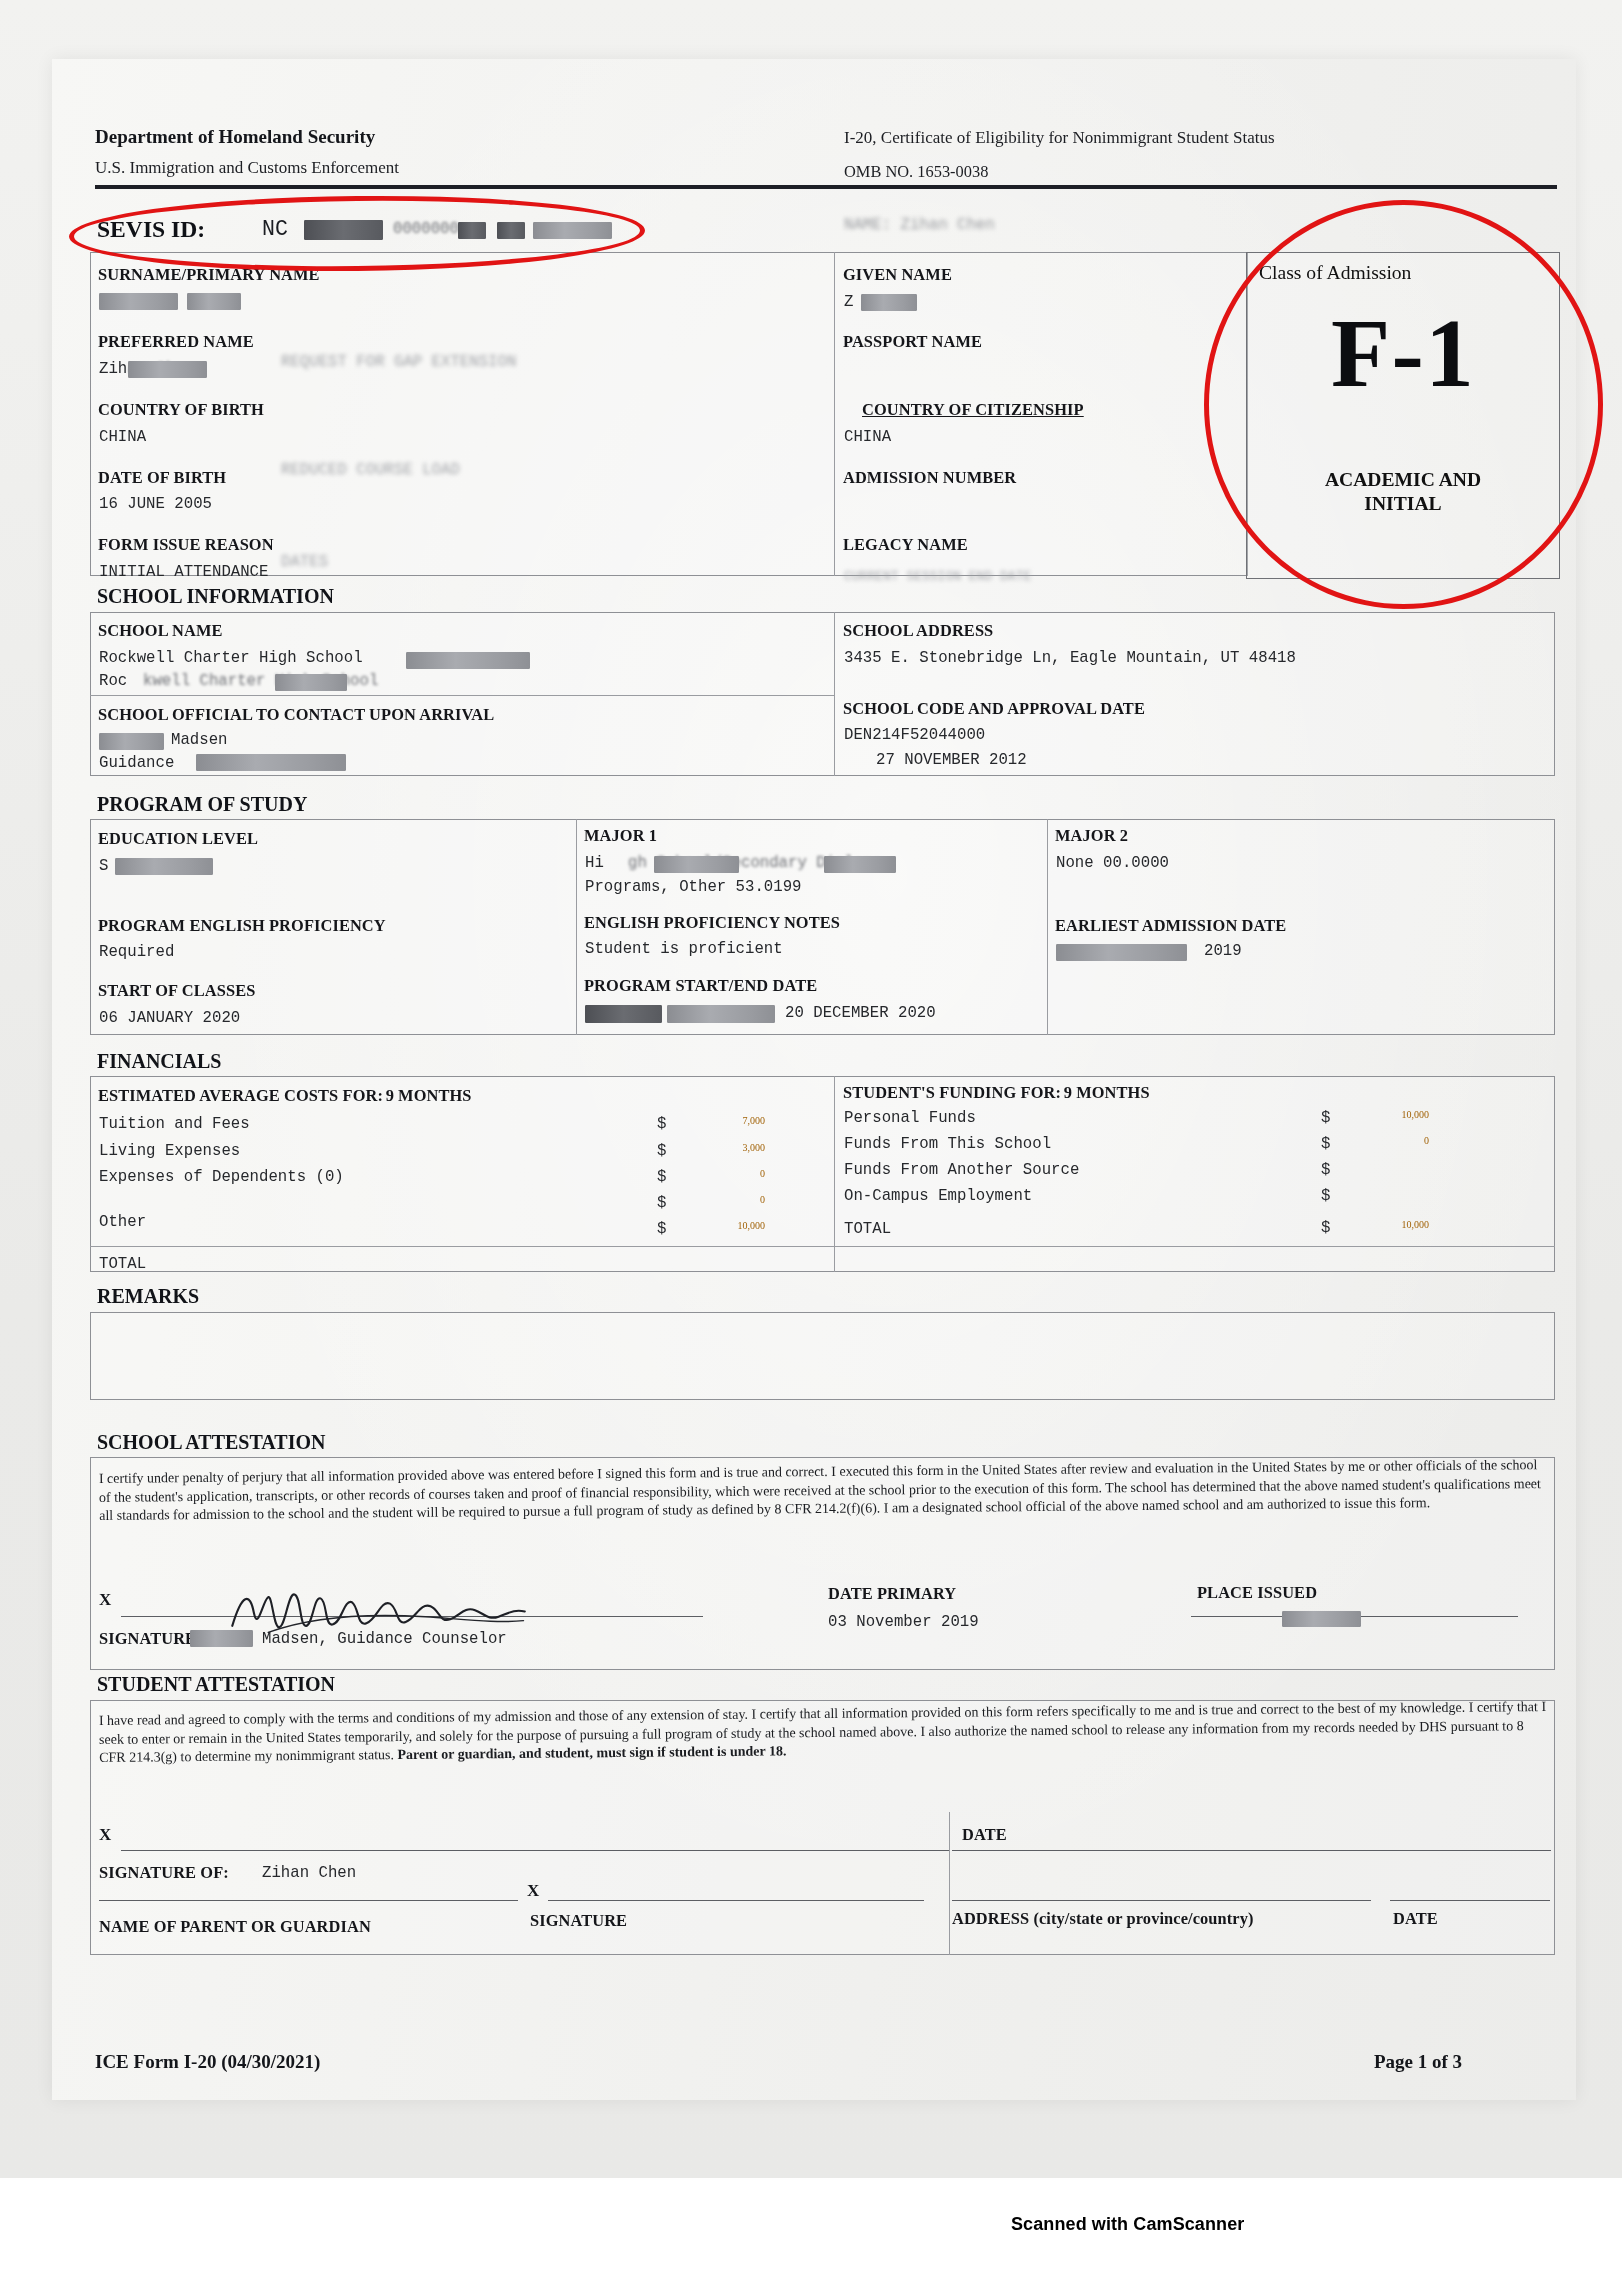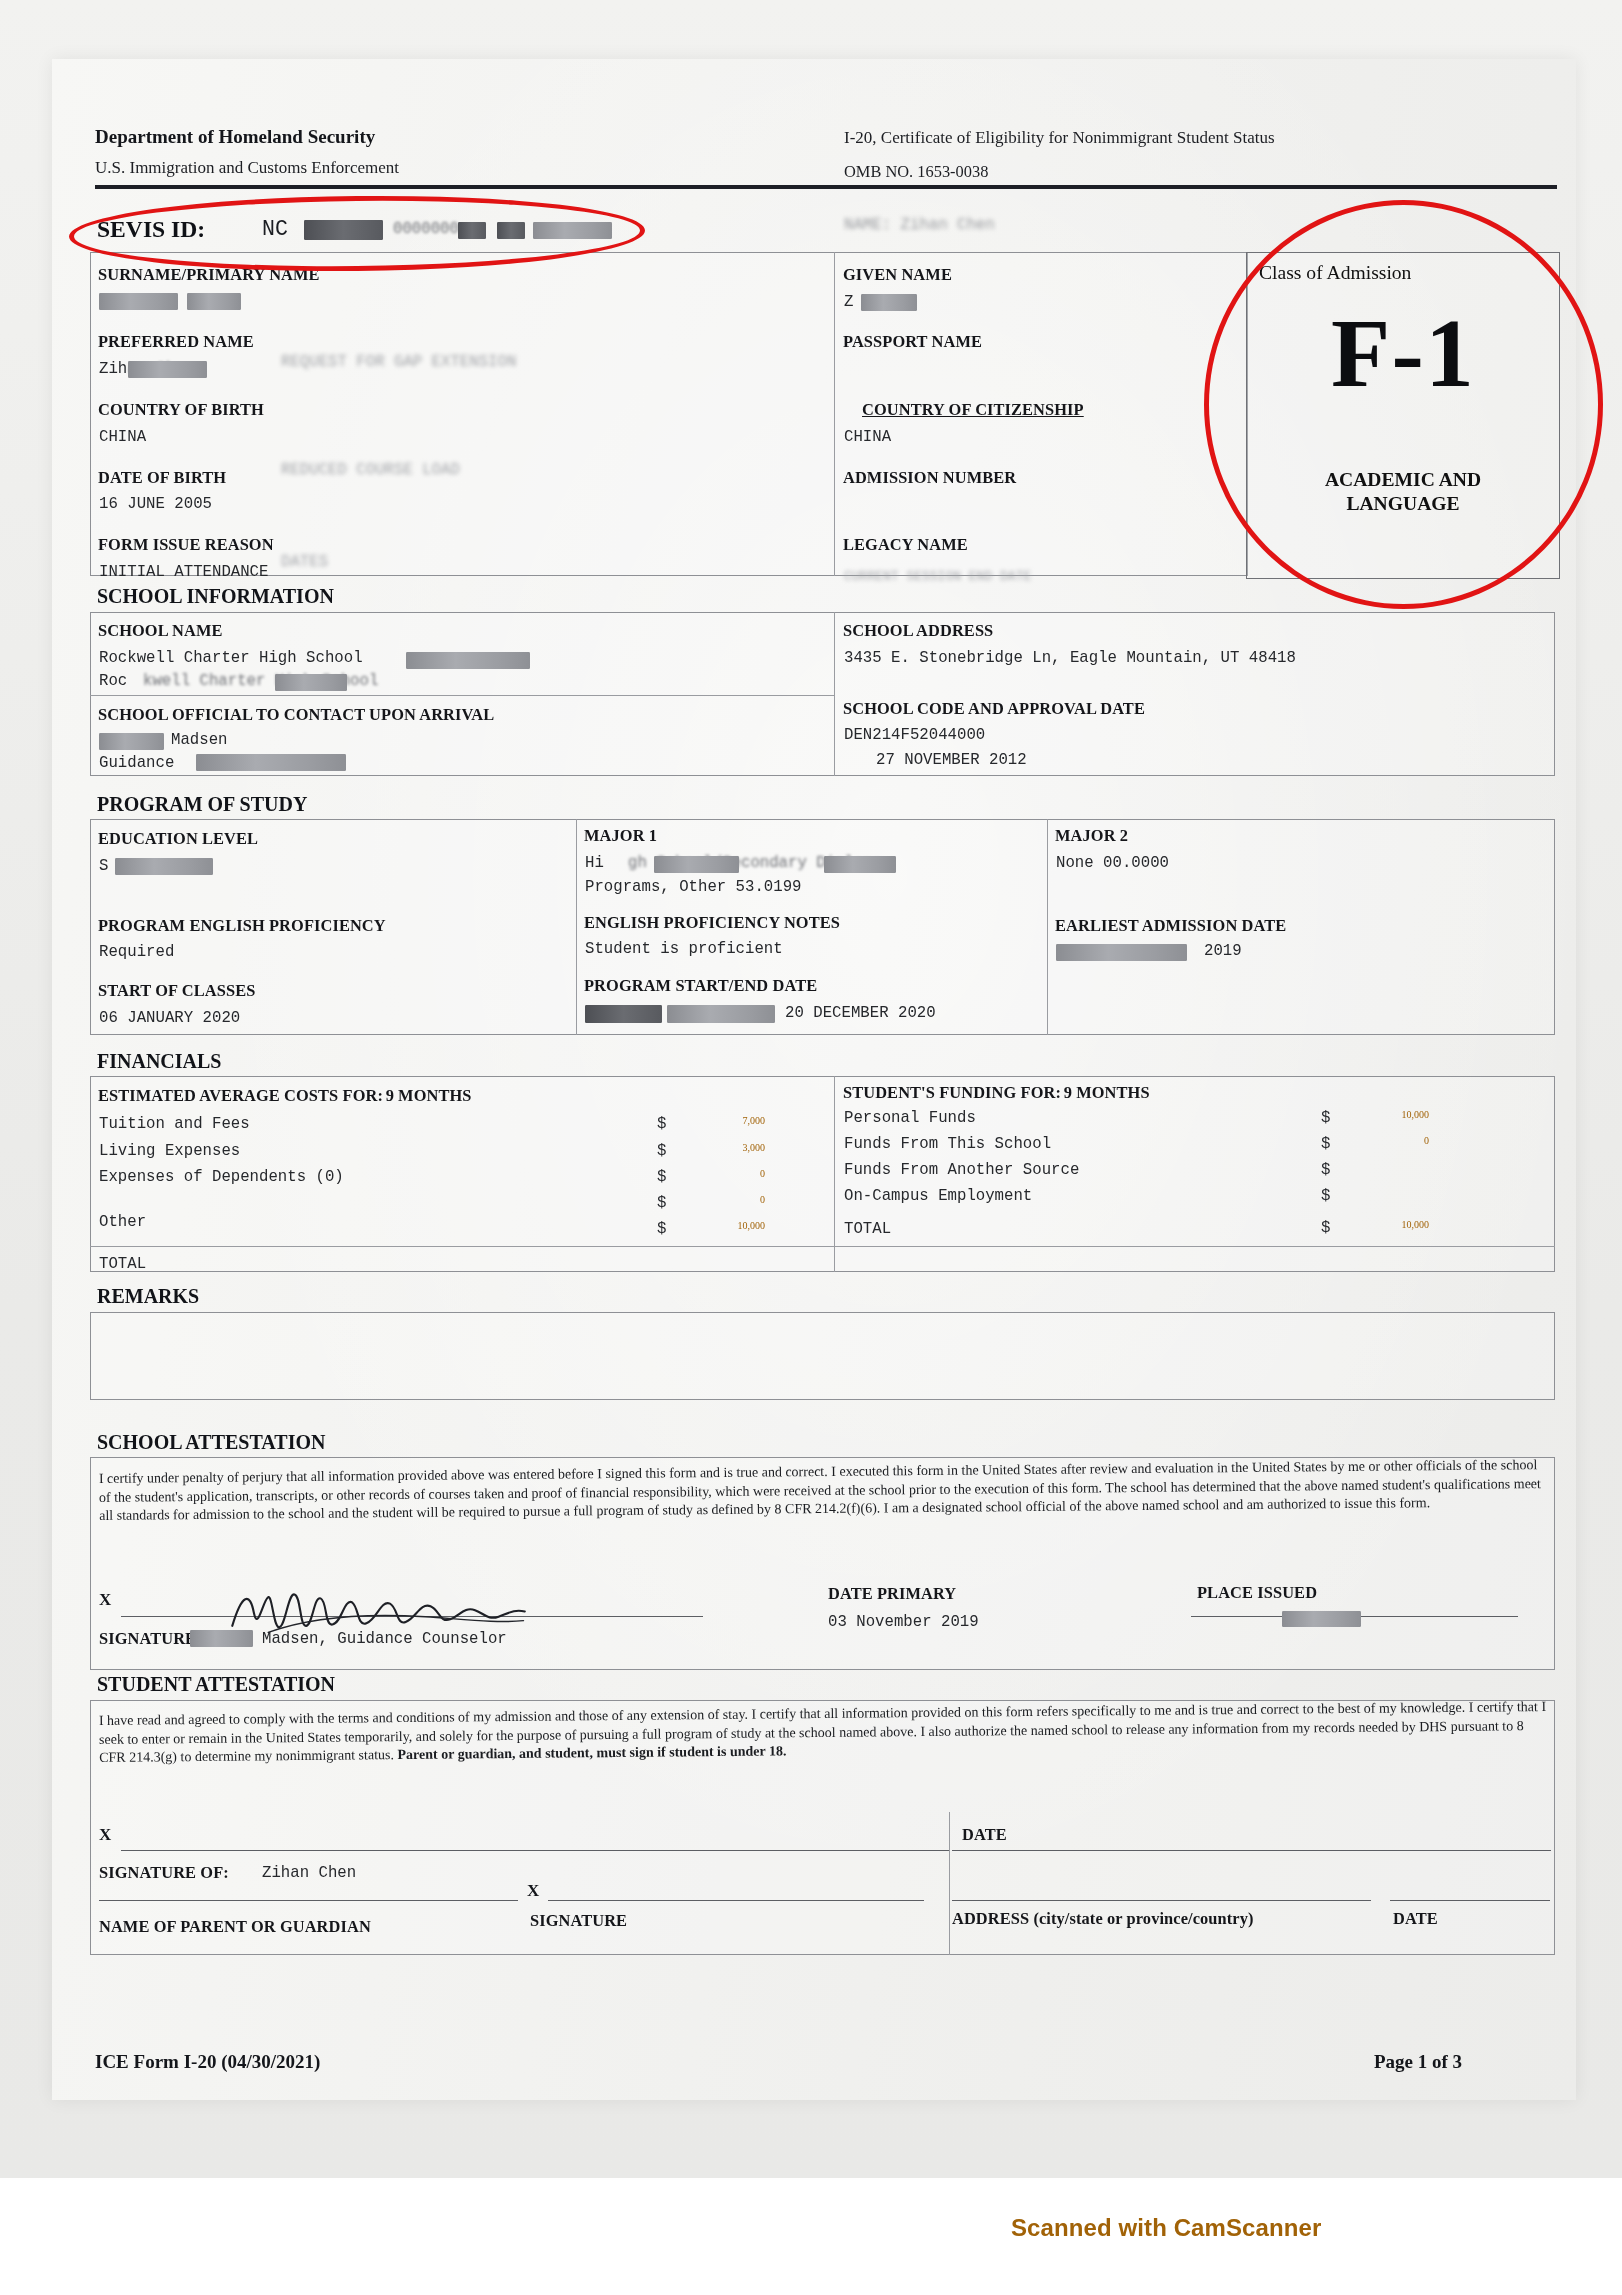--- a/index.html
+++ b/index.html
@@ -135,21 +135,21 @@
     position:absolute; left:229px; top:1580px; width:301px; height:59px;
   }
 
   
   #footer-left  { left:95px;  top:2051px; font-family:"Liberation Serif",serif;font-weight:bold;font-size:19px;color:#14161b;}
   #footer-right { left:1374px; top:2051px; font-family:"Liberation Serif",serif;font-weight:bold;font-size:19px;color:#14161b;}
 
   #camscanner {
     position:absolute; left:1011px; top:2214px;
     font-family:"Liberation Sans", sans-serif;
-    font-weight:bold; font-size:24px; color:#a16207;
+    font-weight:bold; font-size:18px; color:#000000;
     letter-spacing:0.1px;
   }
 
   
   .money-sym { font-family:"Liberation Mono",monospace; font-size:15.7px; color:#26282c; }
   .money-num { font-family:Liberation Serif, serif; font-size:10px; color:#a16207; text-align:right; width:72px; display:inline-block;}
 
   .ul { position:absolute; height:1px; background:#5c5e63; }
 </style>
 </head>
@@ -210,21 +210,21 @@
 <div class="blurtxt" style="left:281px; top:353px; filter:blur(2.2px); color:#a2a4a8;">REQUEST  FOR  GAP  EXTENSION</div>
 <div class="blurtxt" style="left:281px; top:461px; filter:blur(2.2px); color:#a4a6aa;">REDUCED  COURSE  LOAD</div>
 <div class="blurtxt" style="left:281px; top:553px; filter:blur(2.2px); color:#a4a6aa;">DATES</div>
 <div class="blurtxt" style="left:844px; top:569px; filter:blur(2.2px); color:#a4a6aa; font-size:13px;">CURRENT  SESSION  END  DATE</div>
 
 <div class="box" id="coa-box"></div>
 <div class="abs" id="coa-title">Class of Admission</div>
 <div class="abs" id="coa-code">F-1</div>
 <div class="abs" id="coa-sub">
   <span>ACADEMIC AND</span><br>
-  <span>LANGUAGE</span>
+  <span>INITIAL</span>
 </div>
 
 <div class="abs sect" style="left:97px; top:585px;">SCHOOL INFORMATION</div>
 <div class="box" style="left:90px; top:612px; width:1465px; height:164px;"></div>
 <div class="vline" style="left:834px; top:612px; height:164px;"></div>
 <div class="hline" style="left:90px; top:695px; width:744px;"></div>
 
 <div class="abs lbl" style="left:98px; top:621px;">SCHOOL NAME</div>
 <div class="abs val" style="left:99px; top:649px;">Rockwell Charter High School</div>
 <div class="redact" style="left:406px; top:652px; width:124px; height:17px;"></div>

